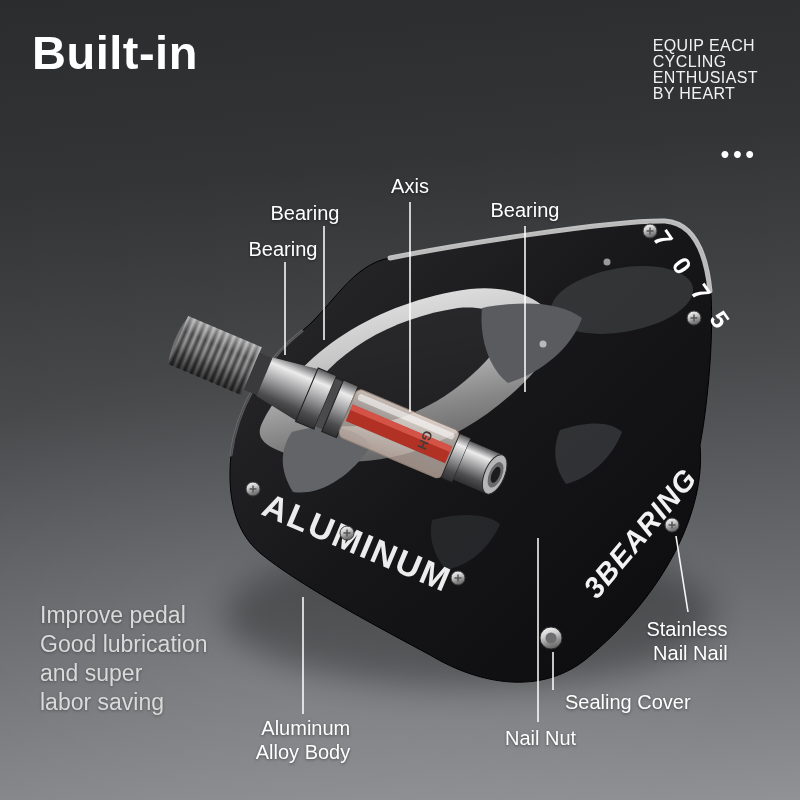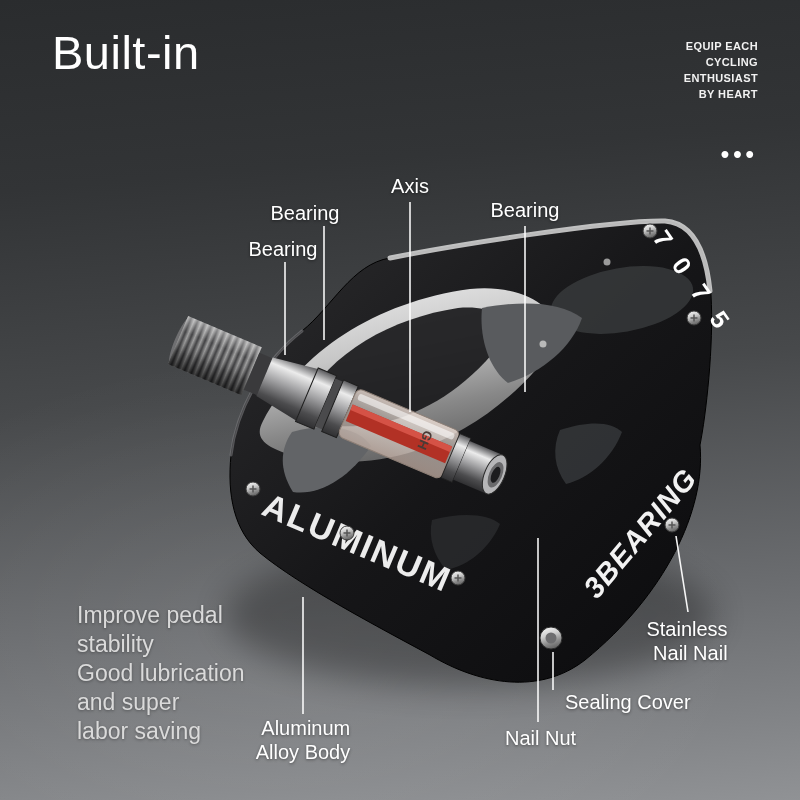--- a/index.html
+++ b/index.html
@@ -4,26 +4,26 @@
 <style>
   html,body{margin:0;padding:0;}
   body{width:800px;height:800px;overflow:hidden;font-family:"Liberation Sans",sans-serif;}
   .stage{
     position:relative;width:800px;height:800px;
     background:
       radial-gradient(ellipse 90% 55% at 35% 80%, rgba(255,255,255,0.08), transparent 65%),
       linear-gradient(175deg,#2a2c2e 0%,#323436 22%,#47494b 48%,#6b6d70 75%,#909295 100%);
   }
   .art{position:absolute;left:0;top:0;width:800px;height:800px;}
-  .title{position:absolute;left:52px;top:26px;color:#fff;font-weight:400;font-size:47px;line-height:53px;letter-spacing:0.5px;}
-  .tagline{position:absolute;right:42px;top:38px;color:#f2f2f2;font-weight:700;font-size:11px;line-height:16px;text-align:right;letter-spacing:0.4px;}
+  .title{position:absolute;left:32px;top:26px;color:#fff;font-weight:700;font-size:47px;line-height:53px;letter-spacing:0.5px;}
+  .tagline{position:absolute;right:42px;top:38px;color:#f2f2f2;font-weight:400;font-size:16px;line-height:16px;text-align:left;letter-spacing:0.4px;}
   .dots{position:absolute;right:42px;top:140px;color:#fff;font-weight:700;font-size:24px;letter-spacing:4px;}
   .label{position:absolute;color:#fff;font-size:20px;line-height:24px;white-space:nowrap;text-shadow:0 1px 3px rgba(0,0,0,0.45);}
   .label.center{transform:translateX(-50%);text-align:right;}
-  .features{position:absolute;left:40px;top:601px;color:#dadada;font-size:23px;line-height:29px;text-shadow:0 1px 3px rgba(0,0,0,0.35);margin-left:37px;}
+  .features{position:absolute;left:40px;top:601px;color:#dadada;font-size:23px;line-height:29px;text-shadow:0 1px 3px rgba(0,0,0,0.35);}
 </style>
 </head>
 <body>
 
 <div class="stage">
 
   <svg class="art" viewBox="0 0 800 800">
     <defs>
       <linearGradient id="bodyG" x1="0" y1="0" x2="1" y2="1">
         <stop offset="0" stop-color="#2c2c2e"></stop>
@@ -196,19 +196,18 @@
   <div class="label" style="left:565px;top:690px">Sealing Cover</div>
   <div class="label" style="left:505px;top:726px">Nail Nut</div>
 
   <div class="label center" style="left:303px;top:716px">
     <div>Aluminum</div>
     <div>Alloy Body</div>
   </div>
 
   <div class="features">
     <div>Improve pedal</div>
-    <div>stability</div>
     <div>Good lubrication</div>
     <div>and super</div>
     <div>labor saving</div>
   </div>
 
 </div>
 
 </body></html>

